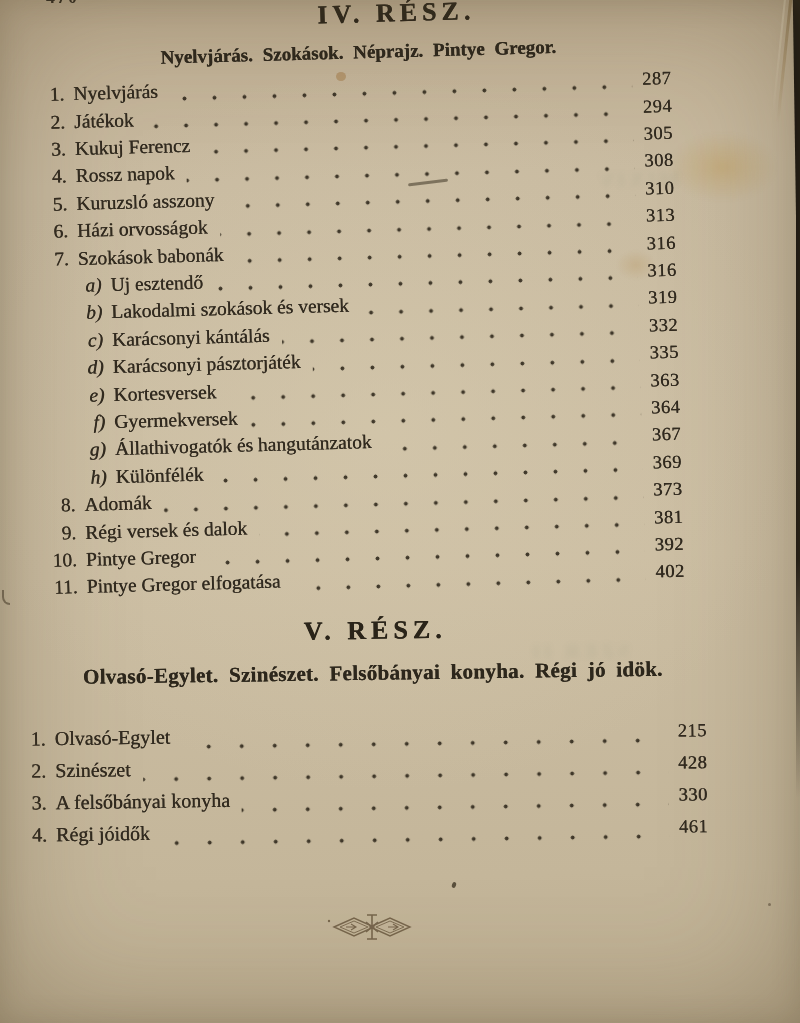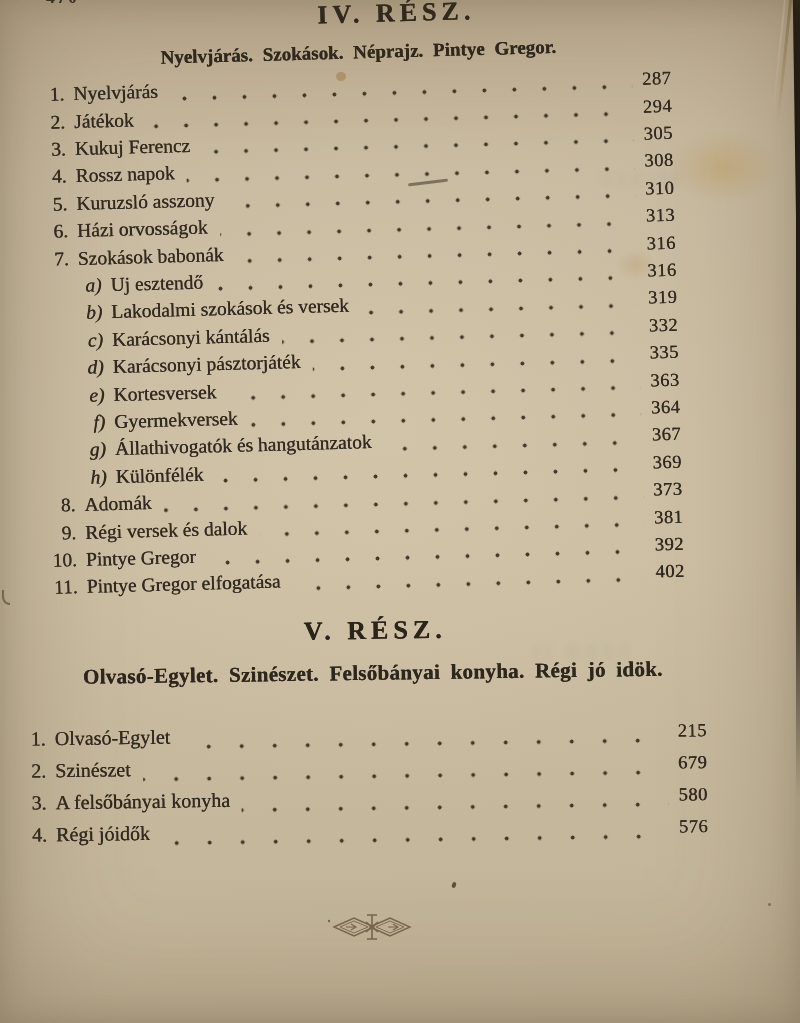--- a/index.html
+++ b/index.html
@@ -239,35 +239,35 @@
     <span class="num">1.</span>
     <span class="title">Olvasó-Egylet</span>
     <span class="leader"></span>
     <span class="pg">215</span>
   </div>
 
   <div class="toc-row">
     <span class="num">2.</span>
     <span class="title">Szinészet</span>
     <span class="leader"></span>
-    <span class="pg">679</span>
+    <span class="pg">428</span>
   </div>
 
   <div class="toc-row">
     <span class="num">3.</span>
     <span class="title">A felsőbányai konyha</span>
     <span class="leader"></span>
-    <span class="pg">580</span>
+    <span class="pg">330</span>
   </div>
 
   <div class="toc-row">
     <span class="num">4.</span>
     <span class="title">Régi jóidők</span>
     <span class="leader"></span>
-    <span class="pg">576</span>
+    <span class="pg">461</span>
   </div>
 </div>
   </section>
 
   <div class="ornament-wrap">
     <svg width="92" height="30" viewBox="0 0 92 30" fill="none" stroke="#6b5940" stroke-width="1.4">
       <circle cx="3" cy="9" r="1.2" fill="#6b5940" stroke="none"></circle>
 
       <path d="M8 15 L28 6 L48 15 L28 24 Z"></path>
       <path d="M14 15 L28 9 L42 15 L28 21 Z" stroke-width="0.9"></path>

